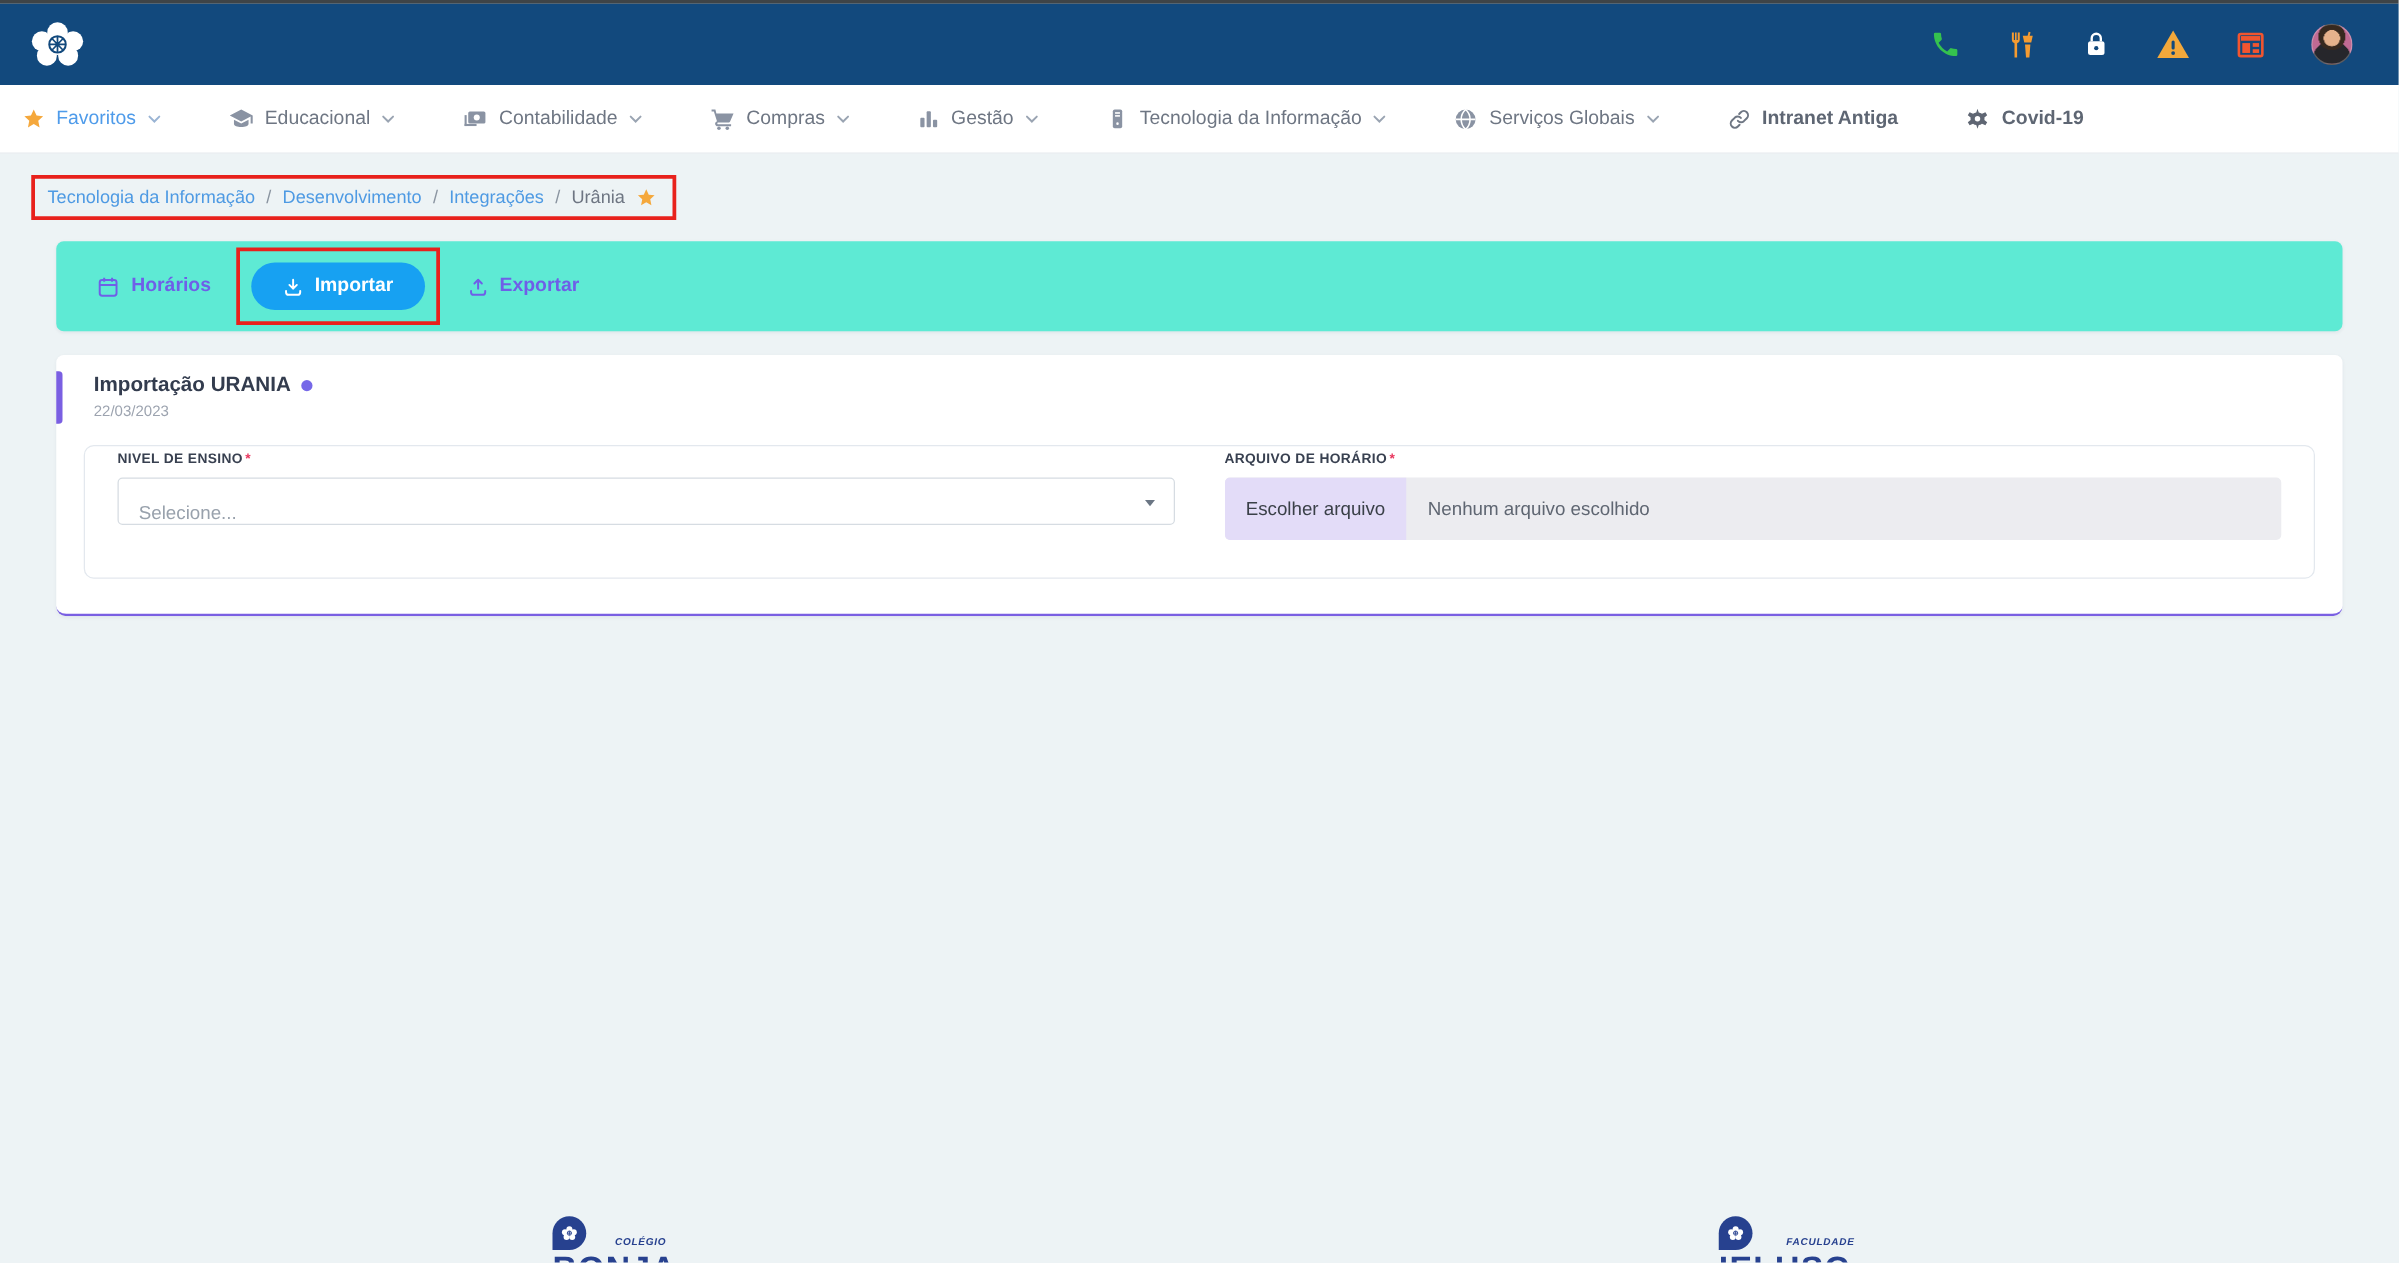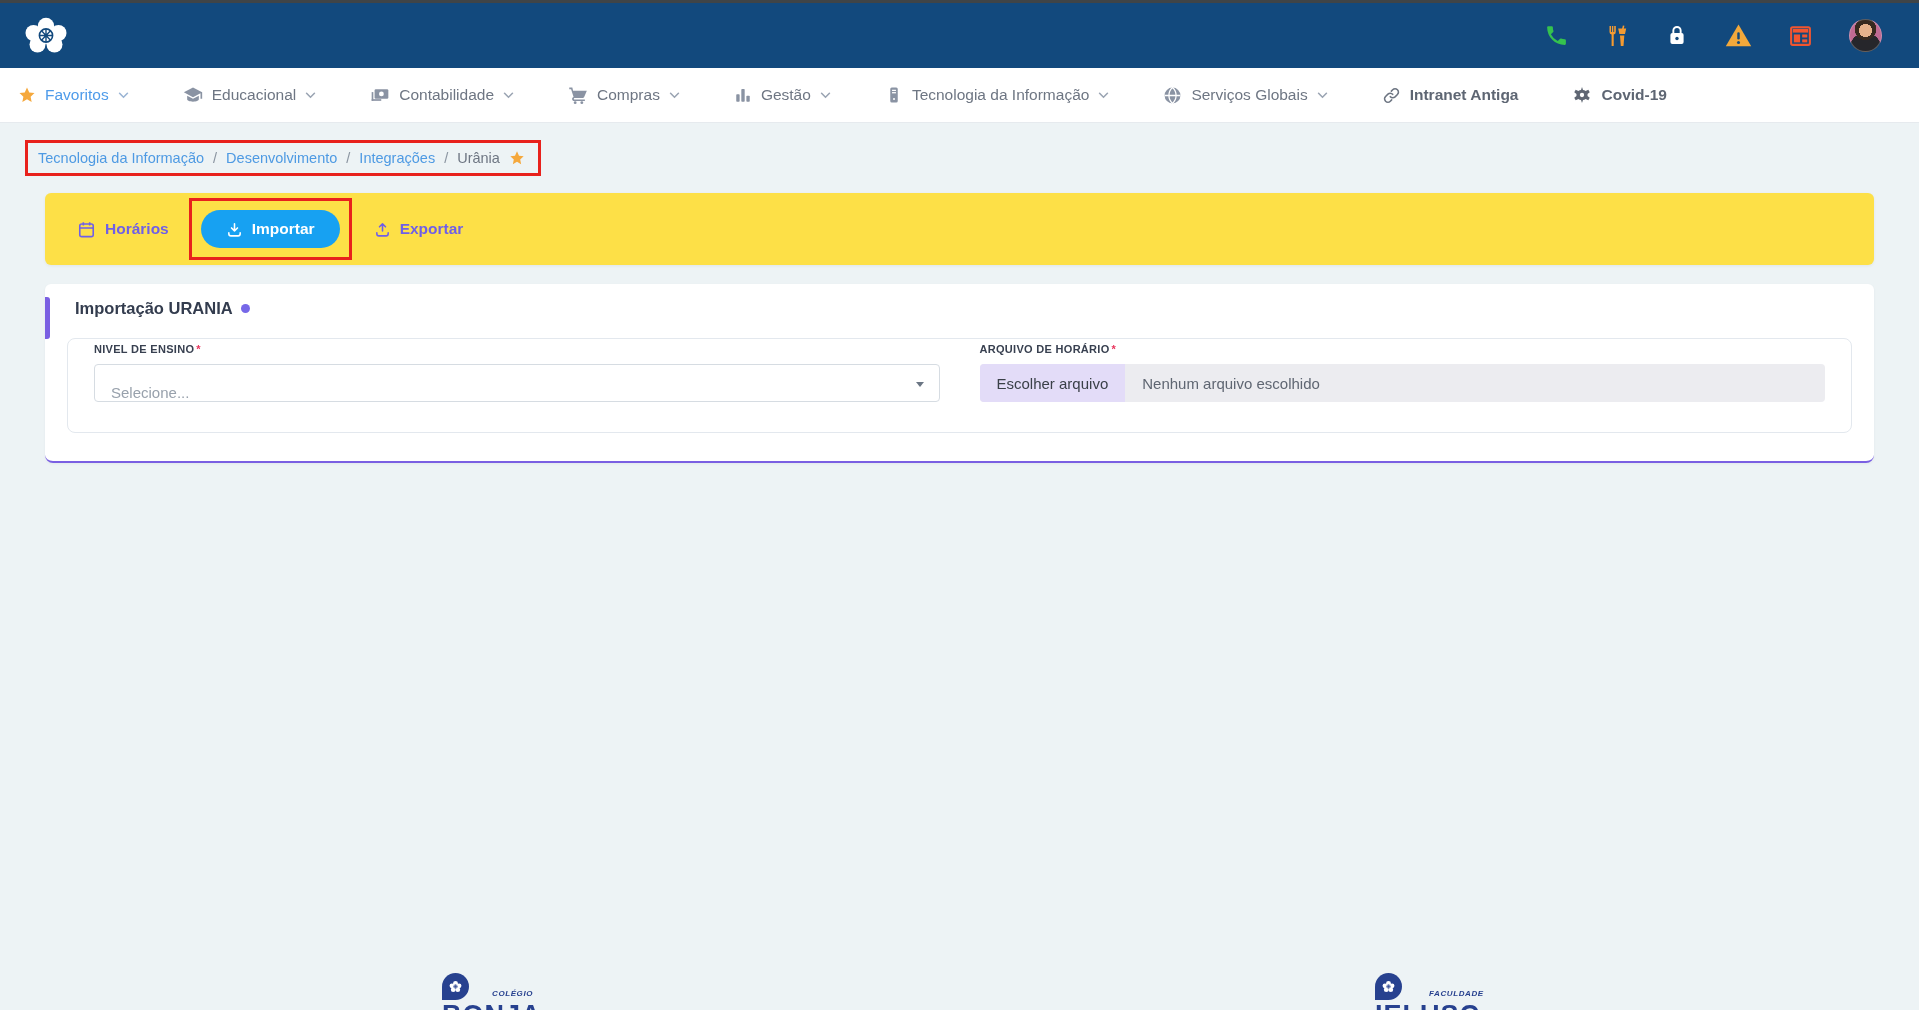--- a/index.html
+++ b/index.html
@@ -45,21 +45,21 @@
     display:inline-flex; margin:17px 0 0 25px; padding:7px 13px 7px 10px;
     align-items:center;
   }
   .breadcrumb { display:flex; align-items:center; gap:9px; font-size:14.5px; }
   .breadcrumb a { color:#4E9AE3; text-decoration:none; cursor:pointer; }
   .crumb-sep { color:#8A94A0; }
   .crumb-current { color:#6E7683; }
 
   
   .tabbar {
-    margin:17px 45px 0; height:72px; background:#fde047; border-radius:6px;
+    margin:17px 45px 0; height:72px; background:#5eead4; border-radius:6px;
     display:flex; align-items:center; padding-left:32px;
     box-shadow:0 1px 3px rgba(25,42,70,.06);
   }
   .tab {
     display:flex; align-items:center; gap:9px; color:#6F5FE8;
     font-weight:bold; font-size:15.5px; cursor:pointer;
   }
   .importar-annot { display:inline-flex; padding:9px; margin-left:20px; }
   .tab-pill {
     display:inline-flex; align-items:center; gap:9px;
@@ -101,21 +101,21 @@
     margin-top:9px; height:38px; border:1px solid #D6DCE2; border-radius:4px;
     background:#fff; display:flex; align-items:flex-end; padding:0 16px;
     color:#98A1AC; font-size:15px; position:relative; cursor:pointer;
   }
   .select-caret {
     position:absolute; right:15px; top:17px; width:0; height:0;
     border-left:4.5px solid transparent; border-right:4.5px solid transparent;
     border-top:5.5px solid #6B7684;
   }
   .file-input {
-    margin-top:9px; height:38px; border-radius:4px; background:#ECECF0;
+    margin-top:9px; height:50px; border-radius:4px; background:#ECECF0;
     display:flex; align-items:stretch; overflow:hidden; font-size:15px; cursor:pointer;
   }
   .file-btn {
     background:#E3DCF8; color:#3A4048; display:flex; align-items:center;
     padding:0 17px; cursor:pointer;
   }
   .file-status { color:#5F6672; display:flex; align-items:center; padding-left:17px; }
 
   
   .footer-logo { position:absolute; top:973px; width:140px; height:80px; color:#27418F; }
@@ -329,20 +329,21 @@
     </div>
   </div>
 
   <section class="card">
     <div class="accent-bar"></div>
     <div class="card-head">
       <h2 class="card-title">
         <span>Importação URANIA</span>
         <span class="title-dot"></span>
       </h2>
+      <div class="card-date">22/03/2023</div>
     </div>
     <div class="fieldset">
       <div class="field">
         <div class="field-label">
           <span>NIVEL DE ENSINO</span><span class="req">*</span>
         </div>
         <div class="select">
           <span>Selecione...</span>
           <span class="select-caret"></span>
         </div>

